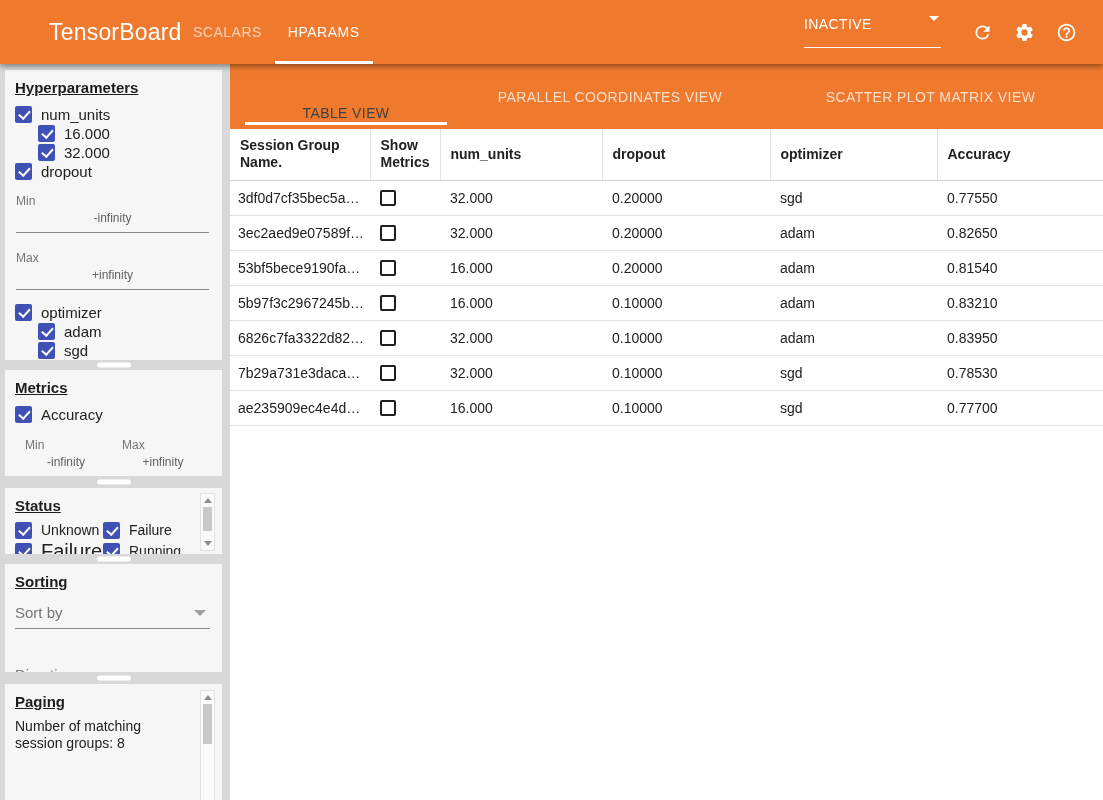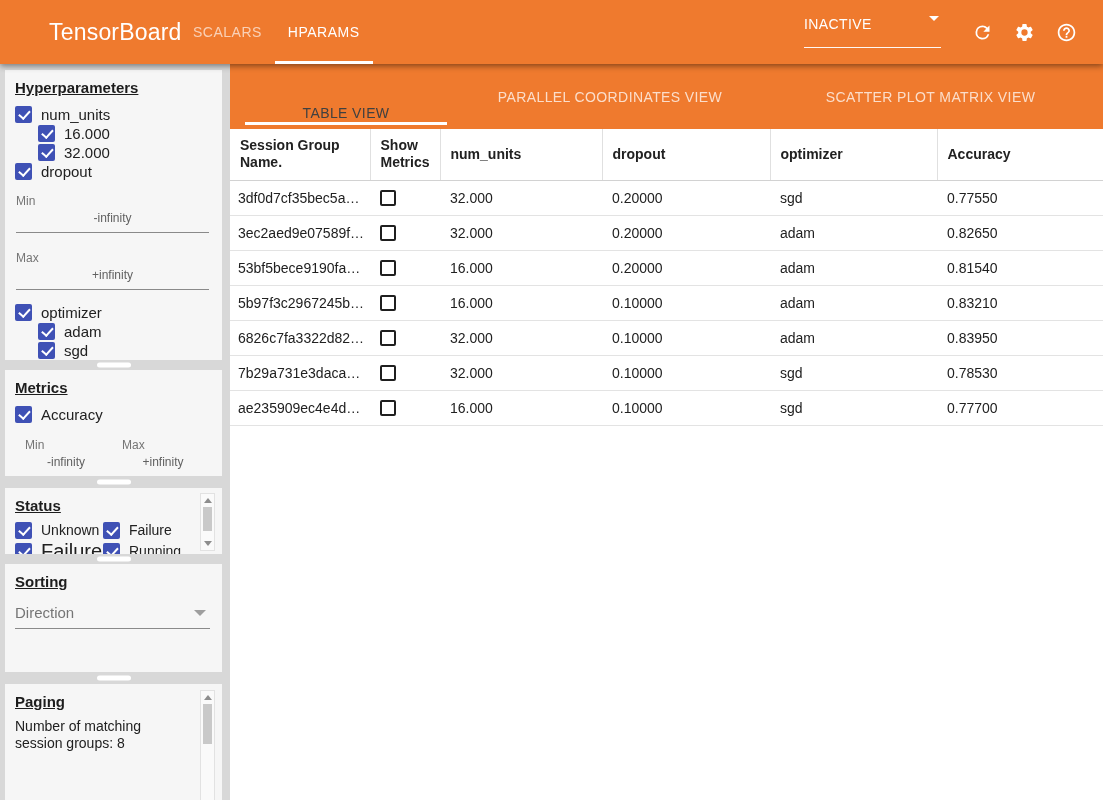--- a/index.html
+++ b/index.html
@@ -203,20 +203,24 @@
       </div>
     </div>
 
     <div class="gap" style="height:10px;">
       <div class="handle"></div>
     </div>
 
     <div class="card sorting-card" style="height:108px;">
       <div class="section-title">Sorting</div>
       <div class="select-ctl">
+        <span>Sort by</span>
+        <span class="caret-gray"></span>
+      </div>
+      <div class="select-ctl">
         <span>Direction</span>
         <span class="caret-gray"></span>
       </div>
     </div>
 
     <div class="gap" style="height:12px;">
       <div class="handle"></div>
     </div>
 
     <div class="card" style="flex:1; padding-right:26px;">

